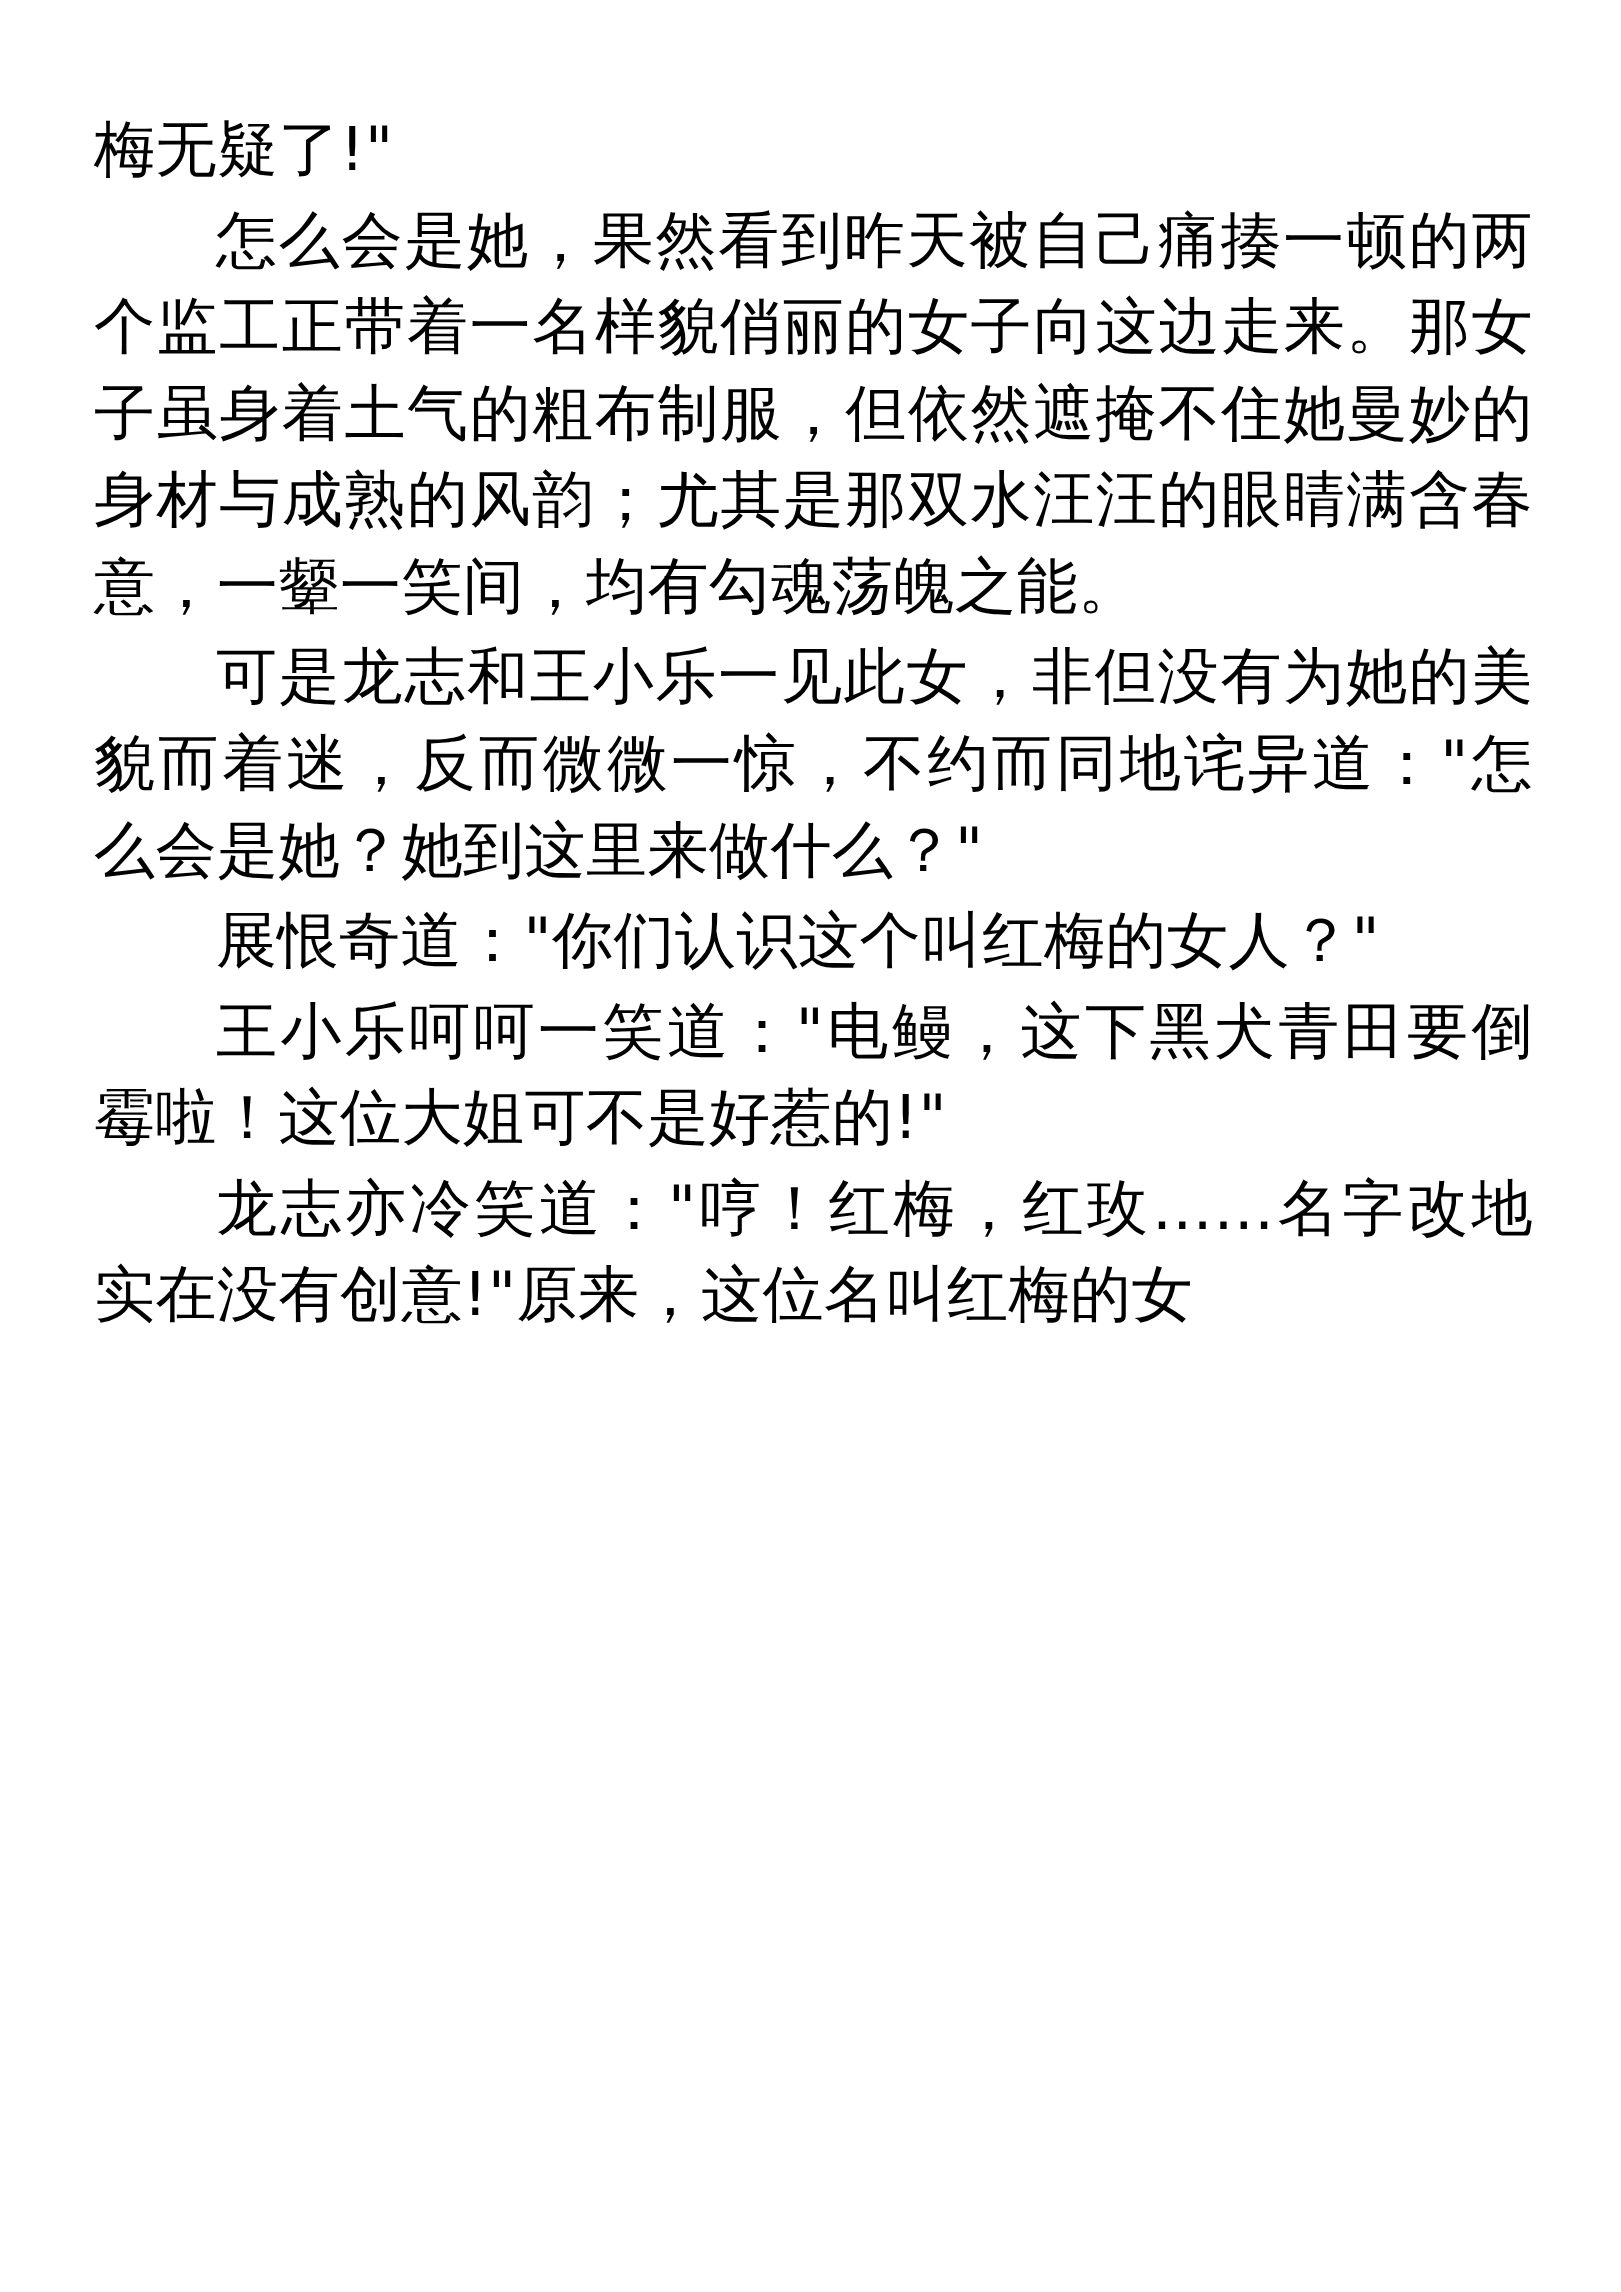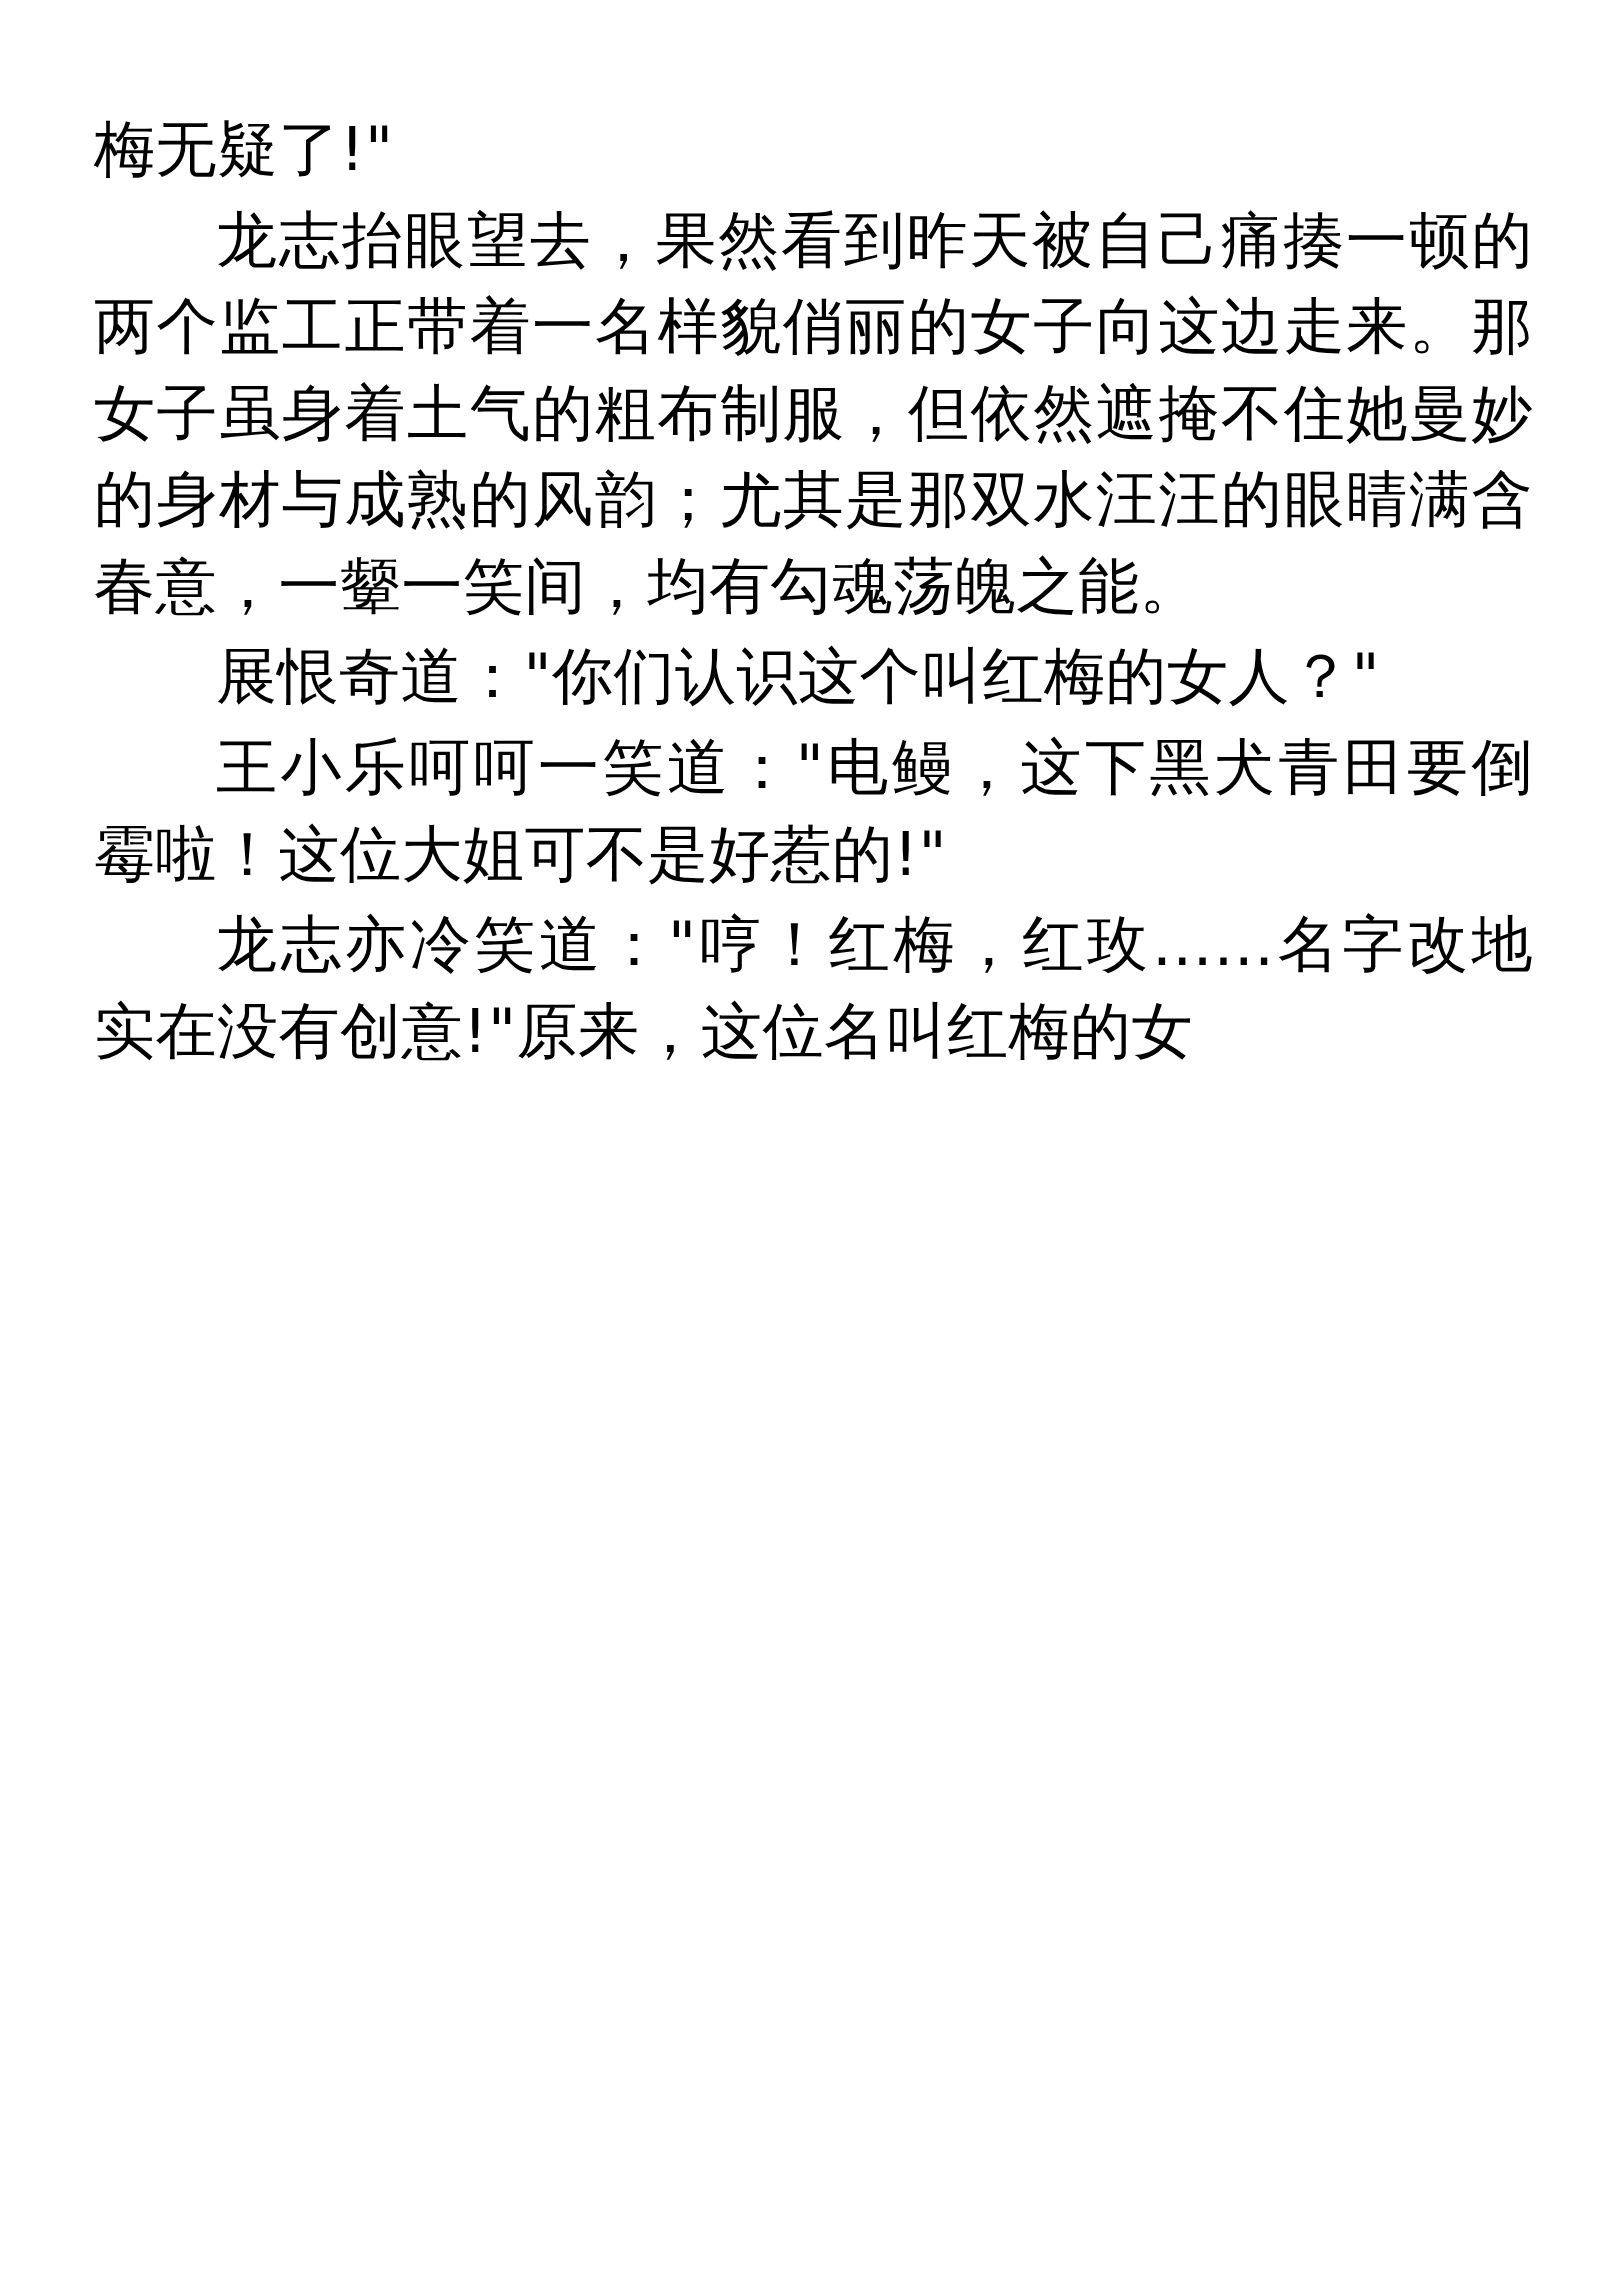--- a/index.html
+++ b/index.html
@@ -35,19 +35,20 @@
   .para.indent {
     text-indent: 122px;
   }
 </style>
 </head>
 <body>
 
 <div class="page">
   <div class="text-column">
     <p class="para">梅无疑了!"</p>
-    <p class="para indent">龙志抬眼望去，果然看到昨天被自己痛揍一顿的两个监工正带着一名样貌俏丽的女子向这边走来。那女子虽身着土气的粗布制服，但依然遮掩不住她曼妙的身材与成熟的风韵；尤其是那双水汪汪的眼睛满含春意，一颦一笑间，均有勾魂荡魄之能。</p>
+    <p class="para indent">怎么会是她，果然看到昨天被自己痛揍一顿的两个监工正带着一名样貌俏丽的女子向这边走来。那女子虽身着土气的粗布制服，但依然遮掩不住她曼妙的身材与成熟的风韵；尤其是那双水汪汪的眼睛满含春意，一颦一笑间，均有勾魂荡魄之能。</p>
+    <p class="para indent">可是龙志和王小乐一见此女，非但没有为她的美貌而着迷，反而微微一惊，不约而同地诧异道："怎么会是她？她到这里来做什么？"</p>
     <p class="para indent">展恨奇道："你们认识这个叫红梅的女人？"</p>
     <p class="para indent">王小乐呵呵一笑道："电鳗，这下黑犬青田要倒霉啦！这位大姐可不是好惹的!"</p>
     <p class="para indent">龙志亦冷笑道："哼！红梅，红玫……名字改地实在没有创意!"原来，这位名叫红梅的女</p>
   </div>
 </div>
 
 
 </body></html>

